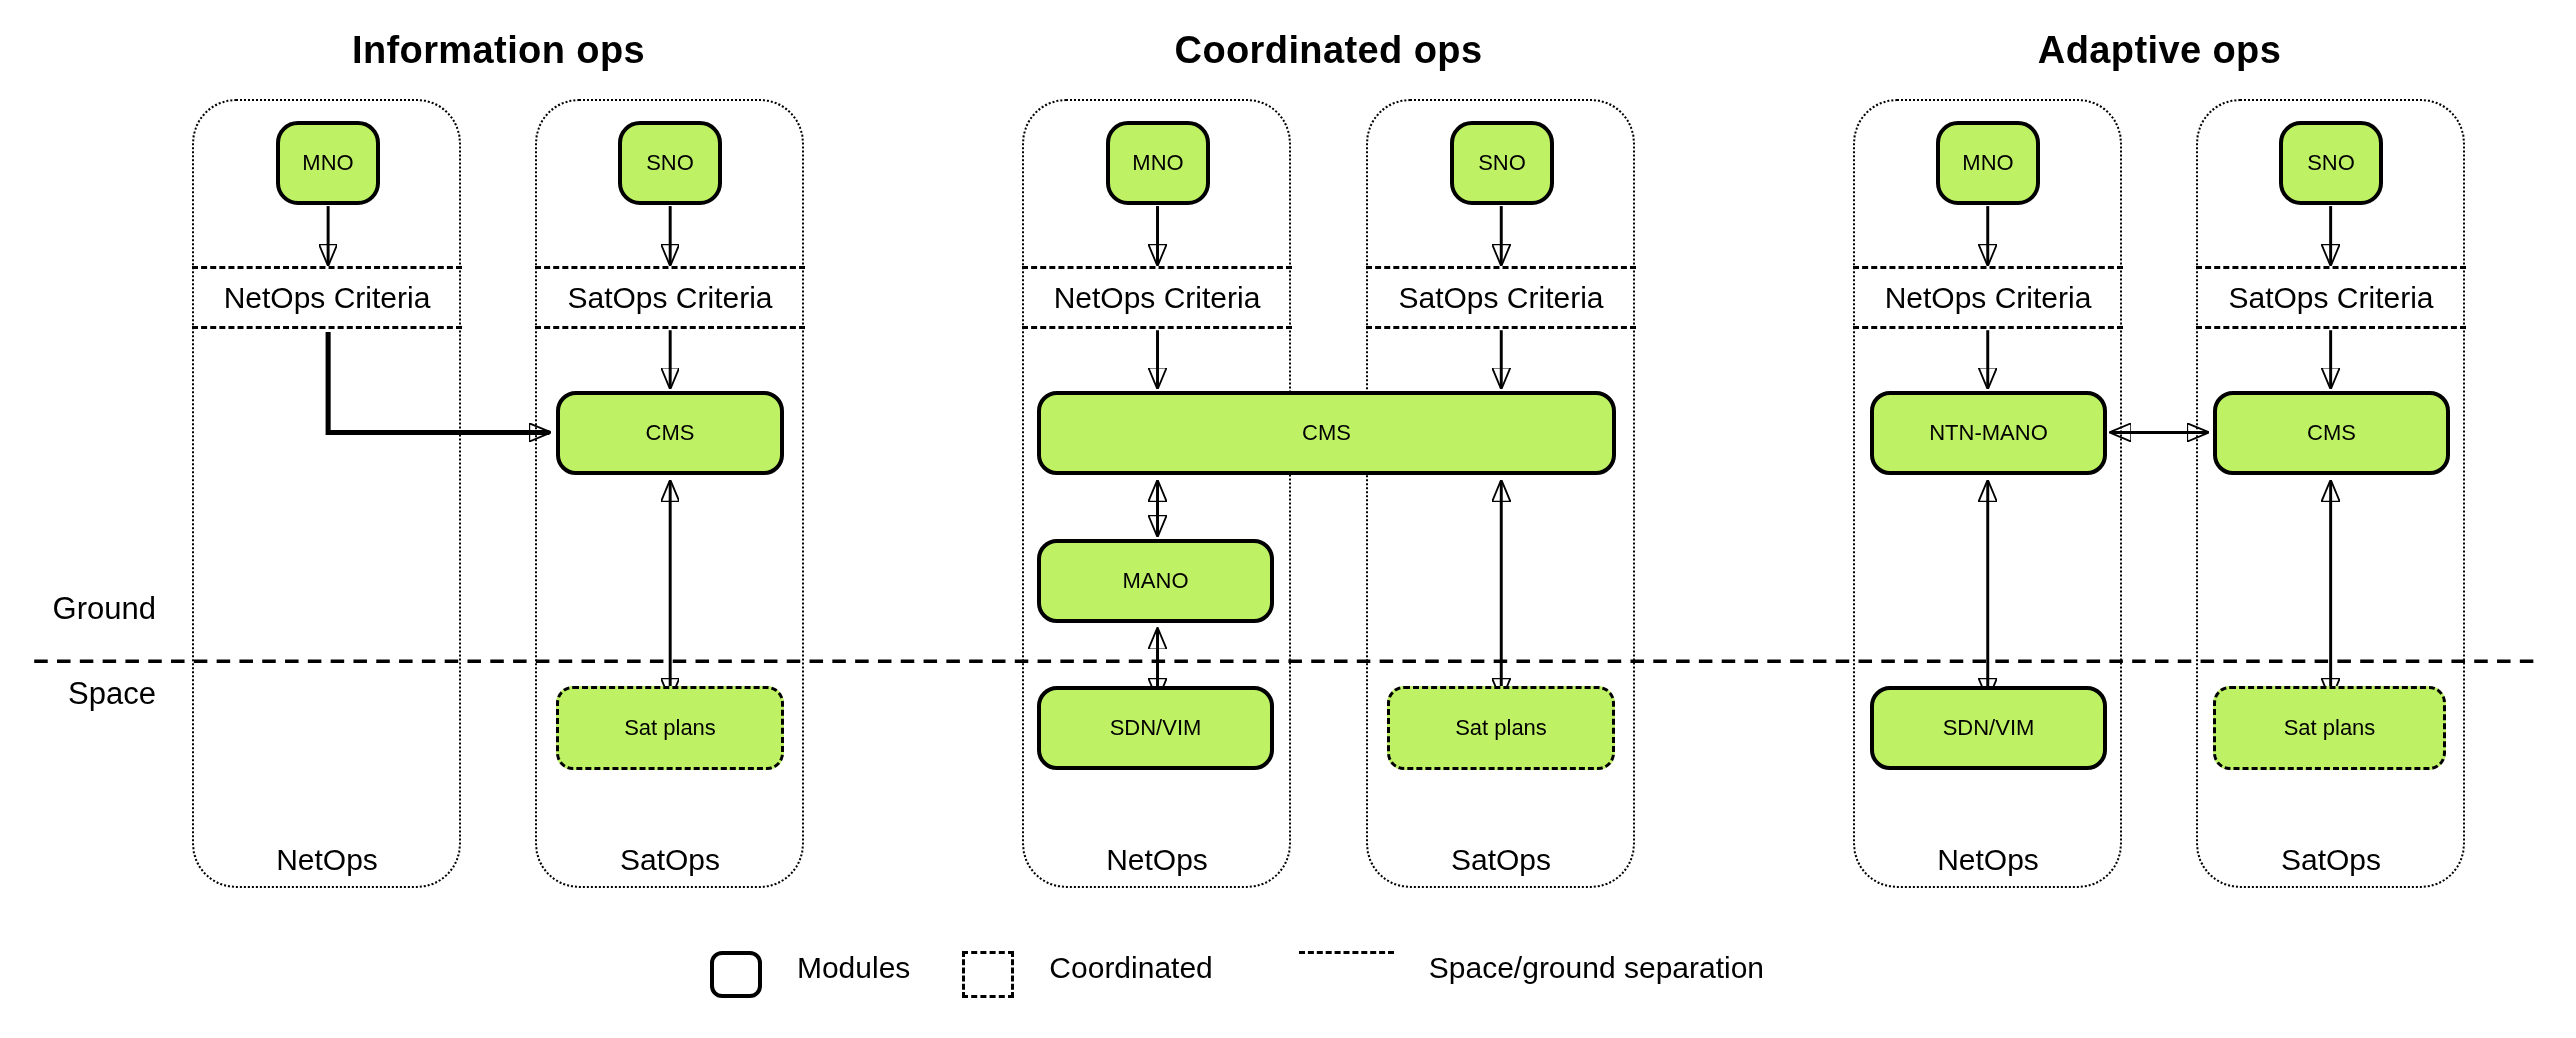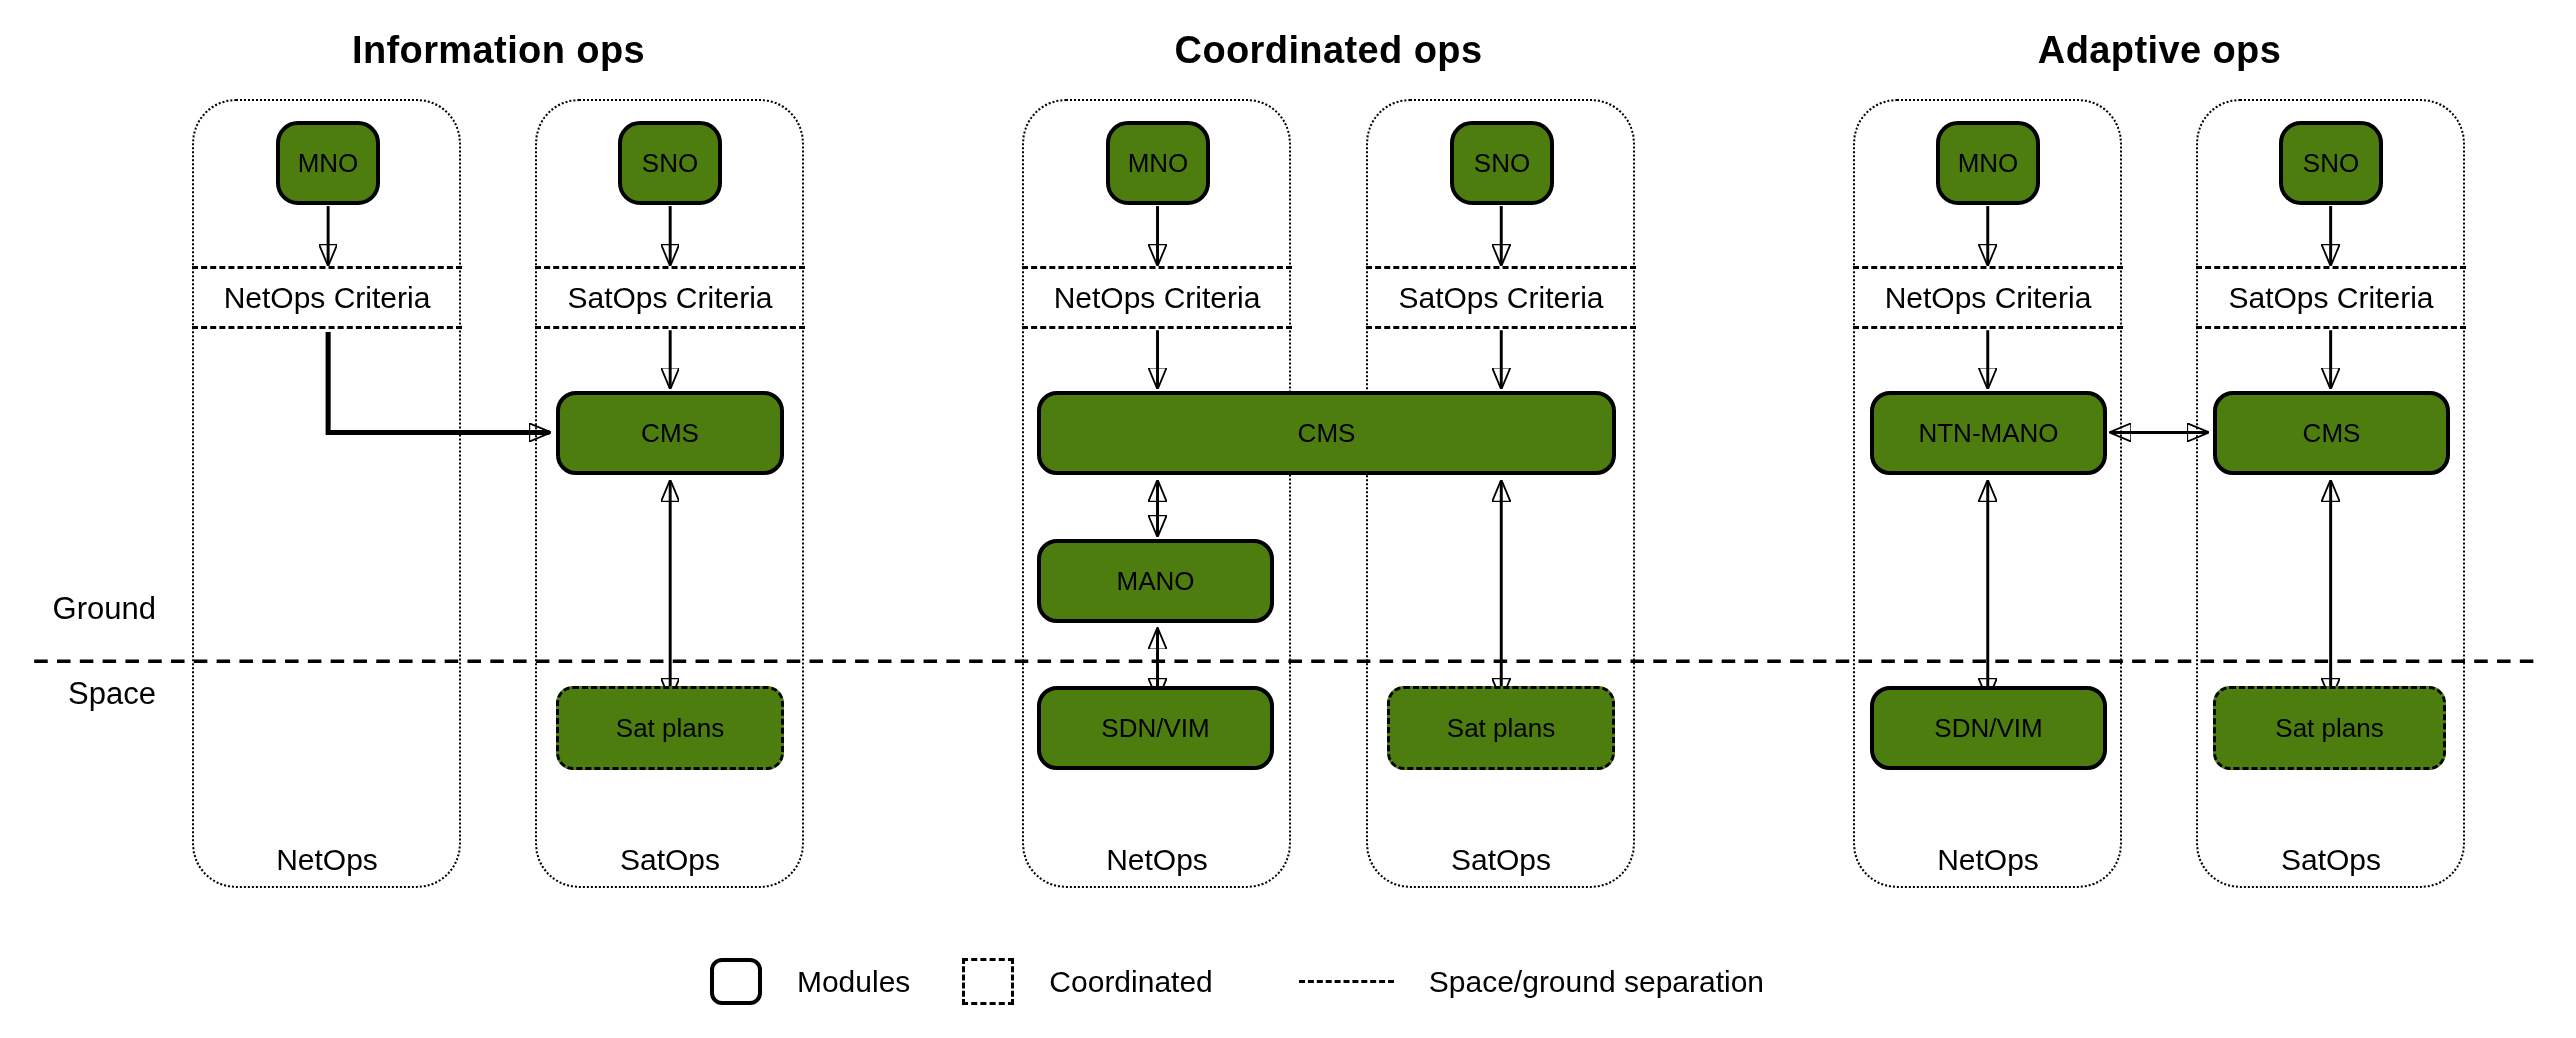--- a/index.html
+++ b/index.html
@@ -24,37 +24,37 @@
     display:flex; align-items:center; justify-content:center;
     font-size:30px; width:270px;
   }
   .band{
     position:absolute; top:266px; height:57px;
     border-top:3.4px dashed #000; border-bottom:3.4px dashed #000;
     display:flex; align-items:center; justify-content:center;
     font-size:30px;
   }
   .box{
-    position:absolute; background:#4d7c0f; border:4.2px solid #000; border-radius:20px;
-    display:flex; align-items:center; justify-content:center; font-size:26px;
+    position:absolute; background:#bef264; border:4.2px solid #000; border-radius:20px;
+    display:flex; align-items:center; justify-content:center; font-size:22px;
     box-sizing:border-box;
   }
   .box.operator{width:104px; height:84px; top:121px; border-radius:22px;}
   .box.mid{top:391px; height:84px;}
   .box.low{top:686px; height:84px;}
   .box.dashed{border:3.4px dashed #000; border-radius:17px;}
 
   .axis-label{
     position:absolute; width:156px; height:35px; left:0;
     display:flex; align-items:center; justify-content:flex-end;
     font-size:31px;
   }
   .legend{
     position:absolute; left:0; top:951px; width:2496px; height:61px;
-    display:flex; align-items:center; justify-content:center; gap:30px;
+    display:flex; align-items:flex-start; justify-content:center; gap:30px;
     font-size:30px;
   }
   .legend .swatch-solid{
     width:44px; height:39px; border:4.2px solid #000; border-radius:12px; background:#fff;
   }
   .legend .swatch-dashed{
     width:46px; height:41px; border:3.4px dashed #000; background:#fff;
   }
   .legend .swatch-line{
     width:95px; height:0; border-top:3.4px dashed #000; margin-left:34px;

